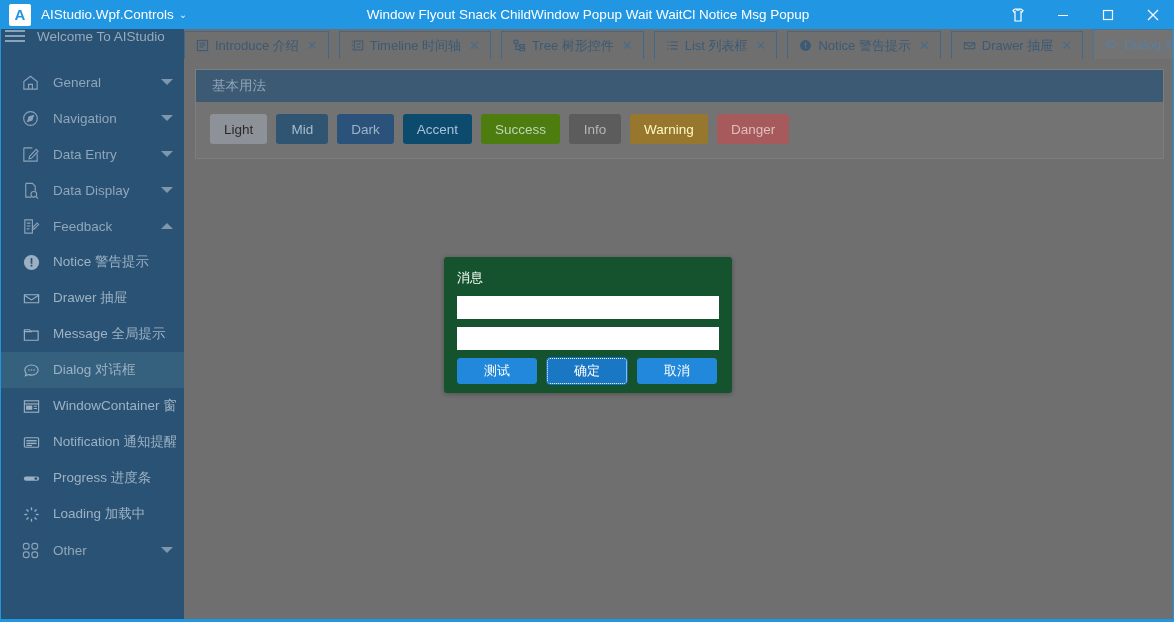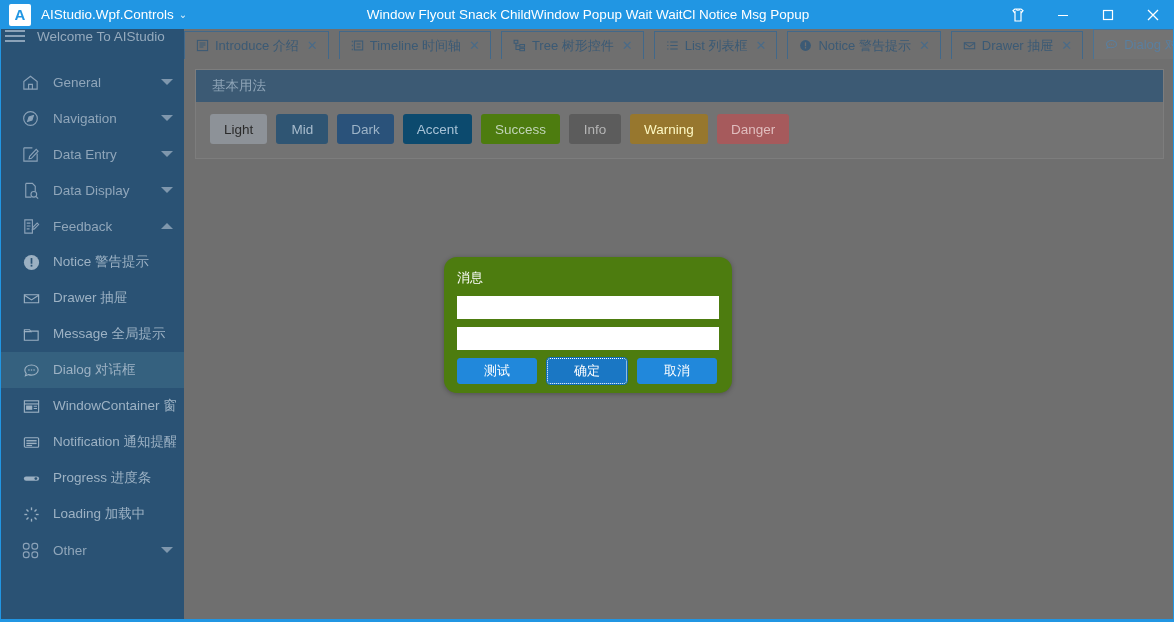--- a/index.html
+++ b/index.html
@@ -180,22 +180,22 @@
     display: inline-flex; align-items: center; justify-content: center;
     white-space: nowrap;
     text-align: center;
   }
 
   
   .dialog {
     position: absolute;
     left: 443px; top: 257px;
     width: 288px; height: 136px;
-    background: #4d7c0f;
-    border-radius: 13px;
+    background: #14532d;
+    border-radius: 3px;
     box-shadow: 0 1px 5px rgba(0,0,0,0.28);
     padding: 12px 13px 0 13px;
   }
   .dlg-title {
     color: #ffffff; font-size: 13px; margin-bottom: 9px;
   }
   .dlg-input {
     width: 262px; height: 23px;
     background: #ffffff; border: none; outline: none;
     margin-bottom: 8px;

